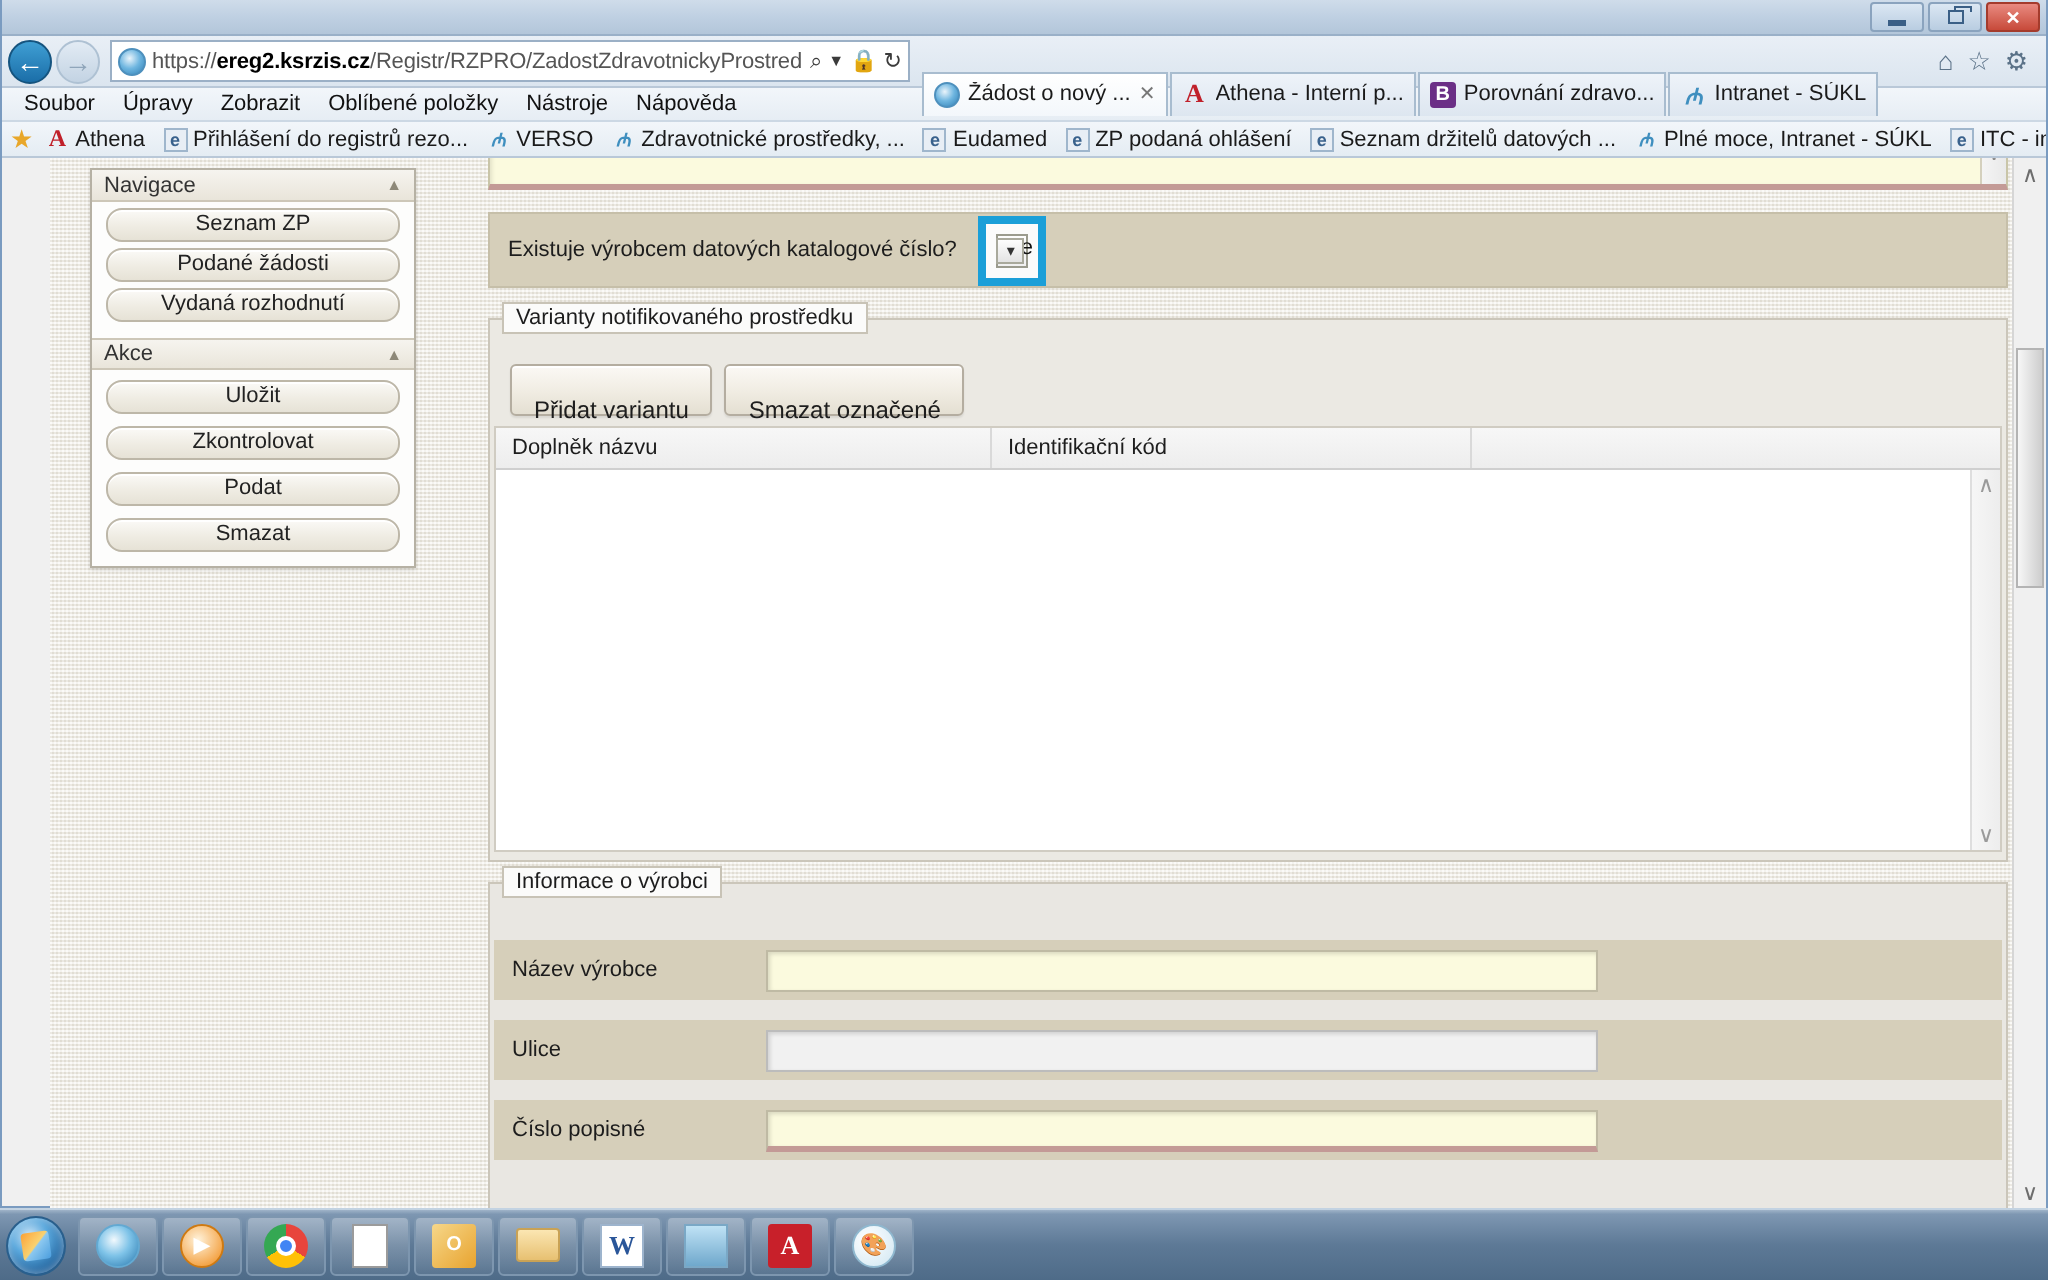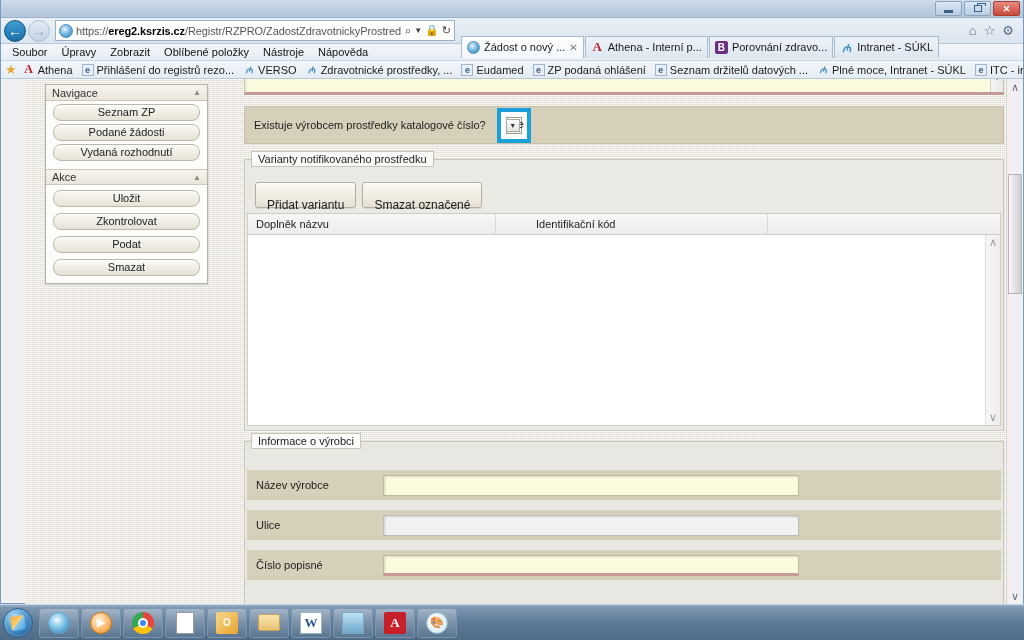--- a/index.html
+++ b/index.html
@@ -317,21 +317,21 @@
   #vartable {
     position: absolute; left: 2px; right: 2px; top: 53px; bottom: 4px;
     background: #fff;
     border: 1px solid #d0ccc2;
     display: flex; flex-direction: column;
   }
   #varthead {
     display: flex; height: 21px;
     background: linear-gradient(to bottom,#f7f7f7,#ededed);
     border-bottom: 1px solid #cfcfcf;
-    font-size: 11px; color:#1d1d1d;gap:32px;
+    font-size: 11px; color:#1d1d1d;
   }
   #varthead .th {
     display:flex; align-items:center;
     padding-left: 8px;
     border-right: 1px solid #d9d9d9;
     white-space: nowrap; overflow: hidden;
   }
   #varthead .th:nth-child(1){ width: 248px; }
   #varthead .th:nth-child(2){ width: 240px; }
   #varthead .th:nth-child(3){ flex: 1; }
@@ -593,21 +593,21 @@
         </div>
       </div>
 
       <div id="formcol">
 
         <div id="topfield">
           <div class="ta-sb">∨</div>
         </div>
 
         <div id="katrow">
-          <span class="rowlabel">Existuje výrobcem prostředky katalogové číslo?</span>
+          <span class="rowlabel">Existuje výrobcem datových katalogové číslo?</span>
           <div id="katselect-wrap">
             <div id="katselect">
               <span>Ne</span>
               <span class="selarrow">▾</span>
             </div>
           </div>
         </div>
 
         <div id="varfs">
           <div class="fs-legend">Varianty notifikovaného prostředku</div>

